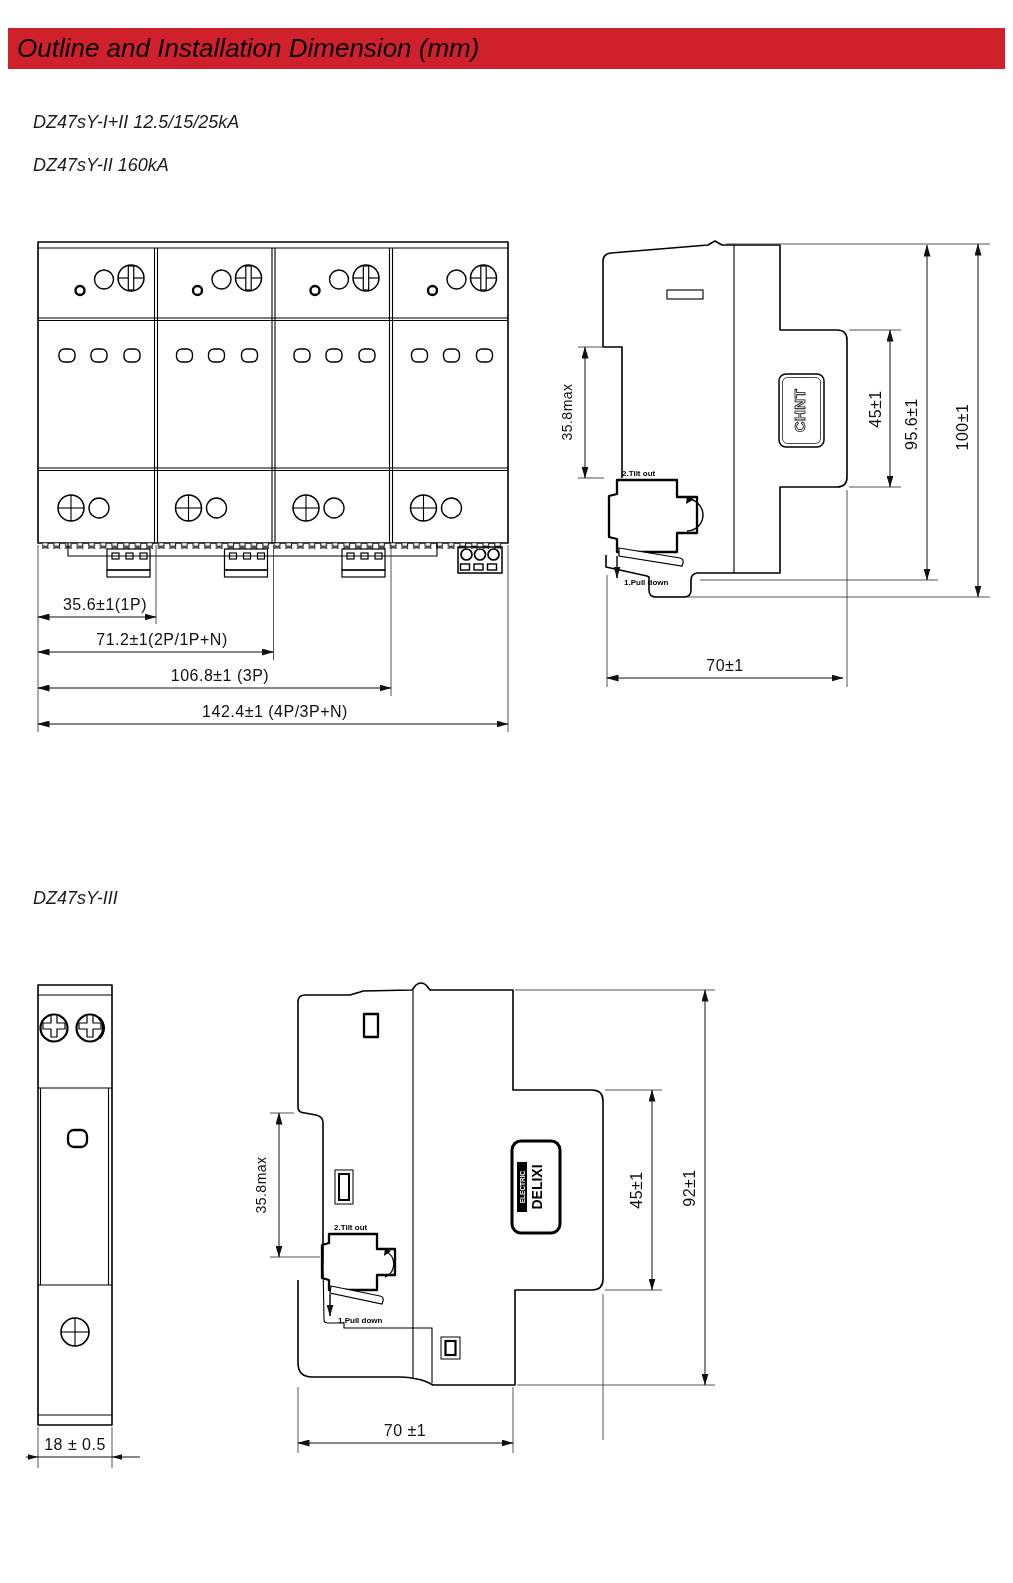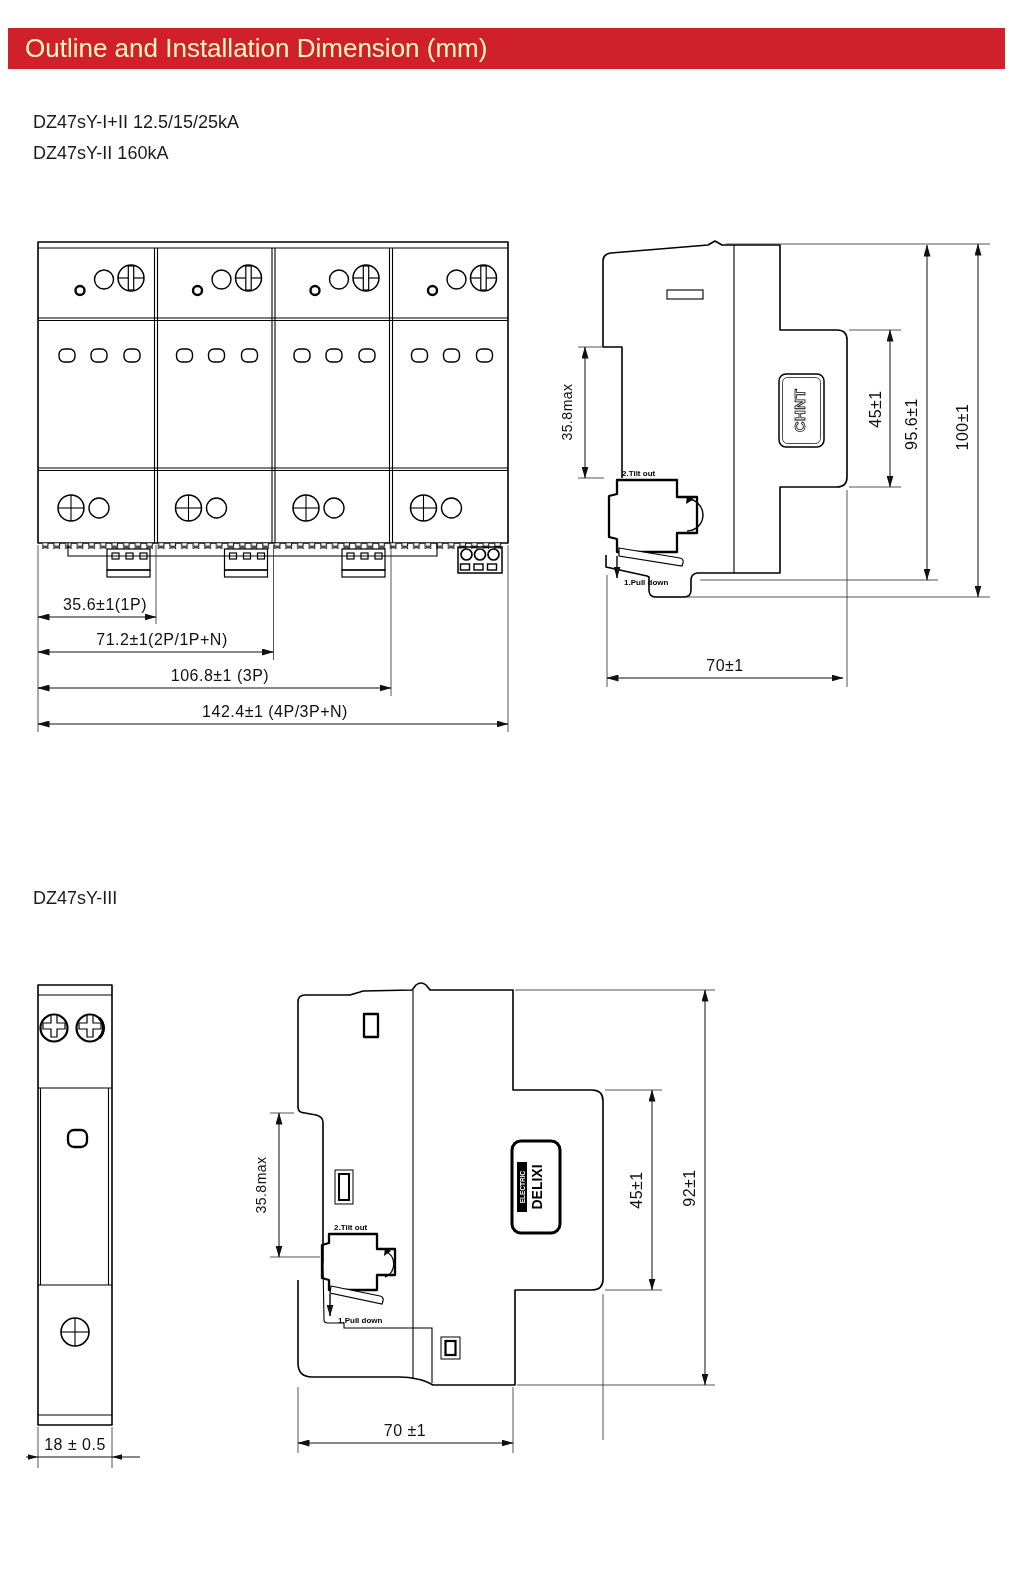--- a/index.html
+++ b/index.html
@@ -1,24 +1,24 @@
 <!DOCTYPE html>
 <html><head>
 <meta charset="utf-8">
 <style>
   html,body{margin:0;padding:0;background:#ffffff;}
   #page{position:relative;width:1013px;height:1583px;background:#ffffff;overflow:hidden;
         font-family:"Liberation Sans", sans-serif;}
   .header-bar{position:absolute;left:8px;top:28px;width:997px;height:41px;background:#d0202b;
-        color:#fef9c3;font-size:26px;line-height:41px;padding-left:17px;box-sizing:border-box;
-        font-family:"Liberation Sans", sans-serif;}
+        color:#000000;font-size:26px;line-height:41px;padding-left:9px;box-sizing:border-box;
+        font-family:"Liberation Sans", sans-serif;font-style:italic;}
   .model-label{position:absolute;left:33px;color:#1b1b1b;font-size:18px;
-        font-family:"Liberation Sans", sans-serif;}
+        font-family:"Liberation Sans", sans-serif;font-style:italic;}
   #model-1{top:112px;}
-  #model-2{top:143px;}
+  #model-2{top:155px;}
   #model-3{top:888px;}
   svg{position:absolute;overflow:visible;}
   #svg-front-4p{left:30px;top:235px;}
   #svg-side-top{left:560px;top:228px;}
   #svg-front-iii{left:25px;top:960px;}
   #svg-side-iii{left:250px;top:950px;}
   .ol{stroke:#000;stroke-width:1.6;fill:none;stroke-linejoin:round;}
   .thin{stroke:#000;stroke-width:1.1;fill:none;}
   .med{stroke:#000;stroke-width:1.4;fill:none;}
   .bold{stroke:#000;stroke-width:2.3;fill:none;stroke-linejoin:round;}

